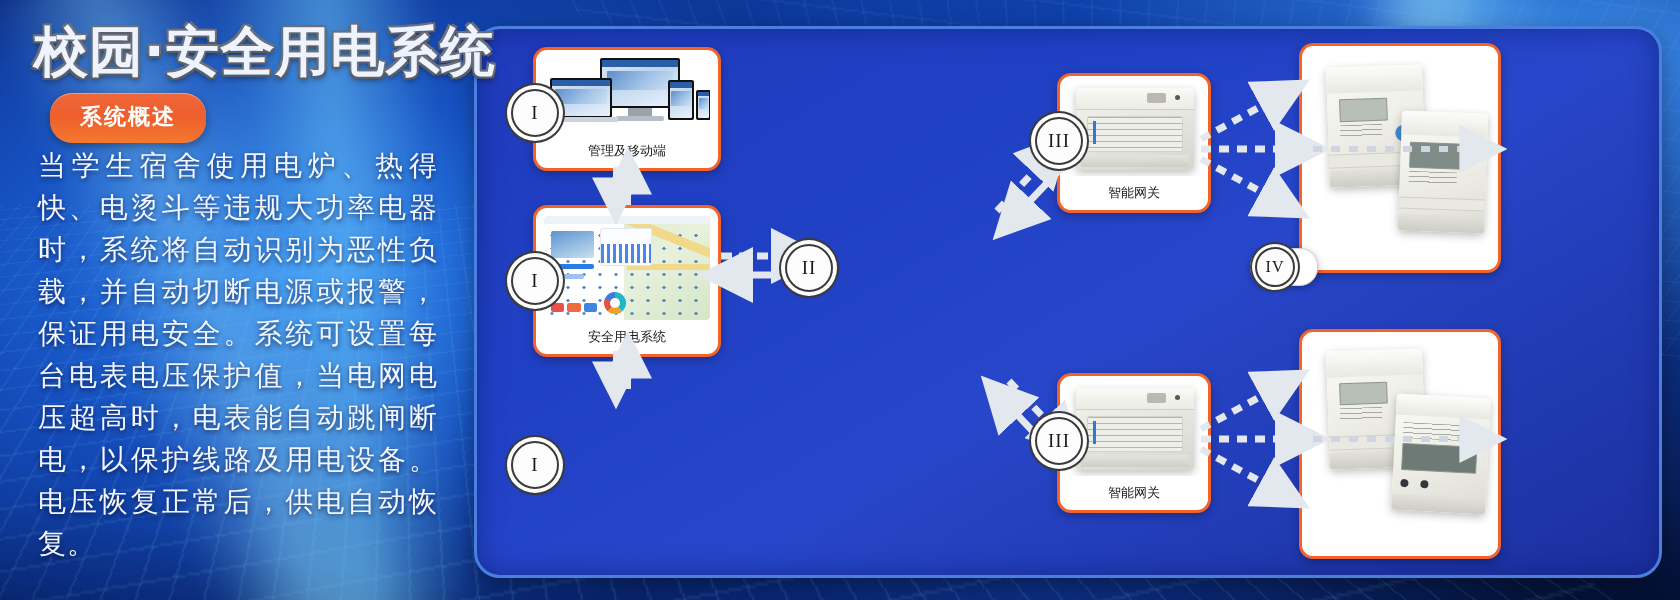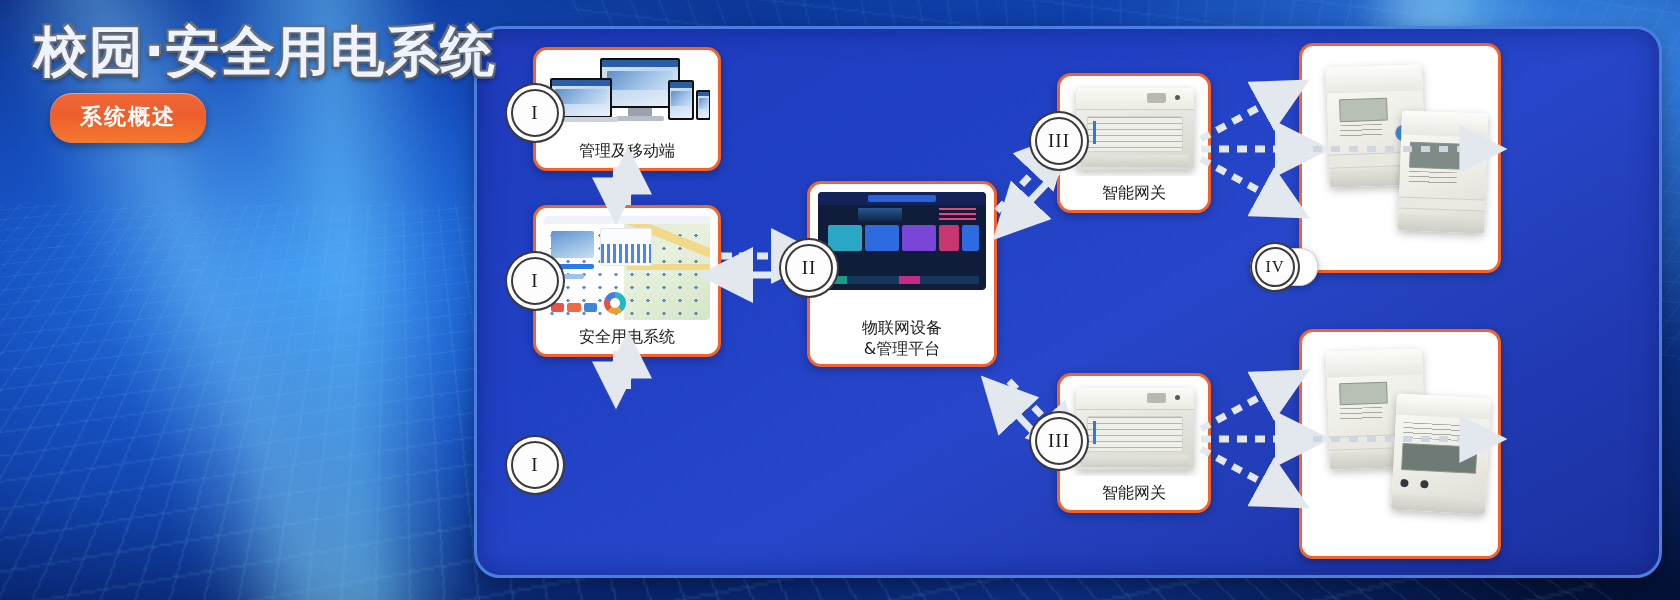--- a/index.html
+++ b/index.html
@@ -67,21 +67,21 @@
   
   #panel{position:absolute;left:474px;top:26px;width:1182px;height:546px;z-index:2;
     border-radius:26px;border:3px solid #4a7fe0;
     background:linear-gradient(150deg,#1f3bbb 0%,#2040c4 30%,#2746c9 55%,#1b2f9e 100%);
     box-shadow:0 0 26px rgba(10,30,110,.55) inset, 0 6px 20px rgba(0,0,0,.35);
     overflow:hidden;}
 
   .card{position:absolute;background:#fff;border:3px solid #f2622a;border-radius:14px;
     box-shadow:0 3px 10px rgba(0,0,0,.28);}
   .card .cap{position:absolute;left:0;right:0;bottom:7px;text-align:center;
-    font-size:16px;color:#1b1b1b;font-weight:500;line-height:21px;
+    font-size:13px;color:#1b1b1b;font-weight:500;line-height:21px;
     font-family:"DejaVu Sans","Liberation Sans",sans-serif;}
   .card .cap.two{bottom:5px;}
   .thumb{position:absolute;left:8px;right:8px;top:8px;overflow:hidden;border-radius:4px;}
 
   
   .rnum{position:absolute;width:44px;height:44px;border-radius:50%;
     background:#fdfdfd;border:2px solid #3a3a3a;
     box-shadow:0 0 0 4px #fdfdfd, 0 0 0 6px #3a3a3a, 0 2px 6px rgba(0,0,0,.35);
     display:flex;align-items:center;justify-content:center;
     font-family:"Liberation Serif","DejaVu Serif",serif;
@@ -169,20 +169,21 @@
   <div class="swoosh s3"></div>
   <div class="swoosh s4"></div>
   <div class="grid"></div>
   <div class="grid2"></div>
   <div class="vig"></div>
 </div>
 
 <div id="left">
   <div id="title">校园·安全用电系统</div>
   <div id="badge">系统概述</div>
+  <div id="para">当学生宿舍使用电炉、热得快、电烫斗等违规大功率电器时，系统将自动识别为恶性负载，并自动切断电源或报警，保证用电安全。系统可设置每台电表电压保护值，当电网电压超高时，电表能自动跳闸断电，以保护线路及用电设备。电压恢复正常后，供电自动恢复。</div>
 </div>
 
 <div id="panel">
 
   <svg class="svgwrap" viewBox="0 0 1182 546">
     <defs>
       <marker id="ah" markerWidth="7" markerHeight="7" refX="4.2" refY="3.5" orient="auto">
         <path d="M0,0 L7,3.5 L0,7 Z" fill="#e3e7ee"></path>
       </marker>
       <marker id="ah2" markerWidth="8" markerHeight="8" refX="4.6" refY="4" orient="auto">
@@ -277,40 +278,20 @@
         <div style="position:absolute;left:14%;top:84%;width:8%;height:8%;background:#ef6a3d;border-radius:2px;"></div>
         <div style="position:absolute;left:24%;top:84%;width:8%;height:8%;background:#3f86e0;border-radius:2px;"></div>
       </div>
     </div>
     <div class="cap">安全用电系统</div>
   </div>
   <div class="rnum" style="left:34px;top:228px;">I</div>
 
   <div class="rnum" style="left:34px;top:412px;">I</div>
 
-  <div class="card" style="left:330px;top:152px;width:184px;height:180px;">
-    <div class="thumb" style="height:98px;">
-      <div class="dash" style="left:0;top:0;right:0;bottom:0;">
-        <div class="dtop"></div>
-        <div class="dcap"></div>
-        <div class="tile" style="left:6%;width:20%;background:#2aa7c4;"></div>
-        <div class="tile" style="left:28%;width:20%;background:#2e6ae0;"></div>
-        <div class="tile" style="left:50%;width:20%;background:#7a46d8;"></div>
-        <div class="tile" style="left:72%;width:12%;background:#c9356e;"></div>
-        <div class="tile" style="left:86%;width:10%;background:#2e6ae0;"></div>
-        <div style="position:absolute;left:24%;top:16%;width:26%;height:16%;
-             background:linear-gradient(180deg,rgba(60,150,230,.5),rgba(20,60,140,0));"></div>
-        <div style="position:absolute;right:6%;top:16%;width:22%;height:14%;
-             background:repeating-linear-gradient(180deg,#e8447f 0 2px,rgba(0,0,0,0) 2px 5px);"></div>
-        <div class="foot"></div>
-      </div>
-    </div>
-    <div class="cap two" style="bottom:26px;">物联网设备</div>
-    <div class="cap two" style="bottom:5px;">&amp;管理平台</div>
-  </div>
   <div class="rnum" style="left:308px;top:215px;">II</div>
 
   <div class="card" style="left:580px;top:44px;width:148px;height:134px;">
     <div class="thumb" style="height:92px;">
       <div class="gw" style="left:8px;top:4px;width:118px;height:82px;">
         <div class="lip"></div>
           <div class="usb"></div>
           <div class="led"></div>
         <div class="lbl"></div>
           <div class="blue"></div>

